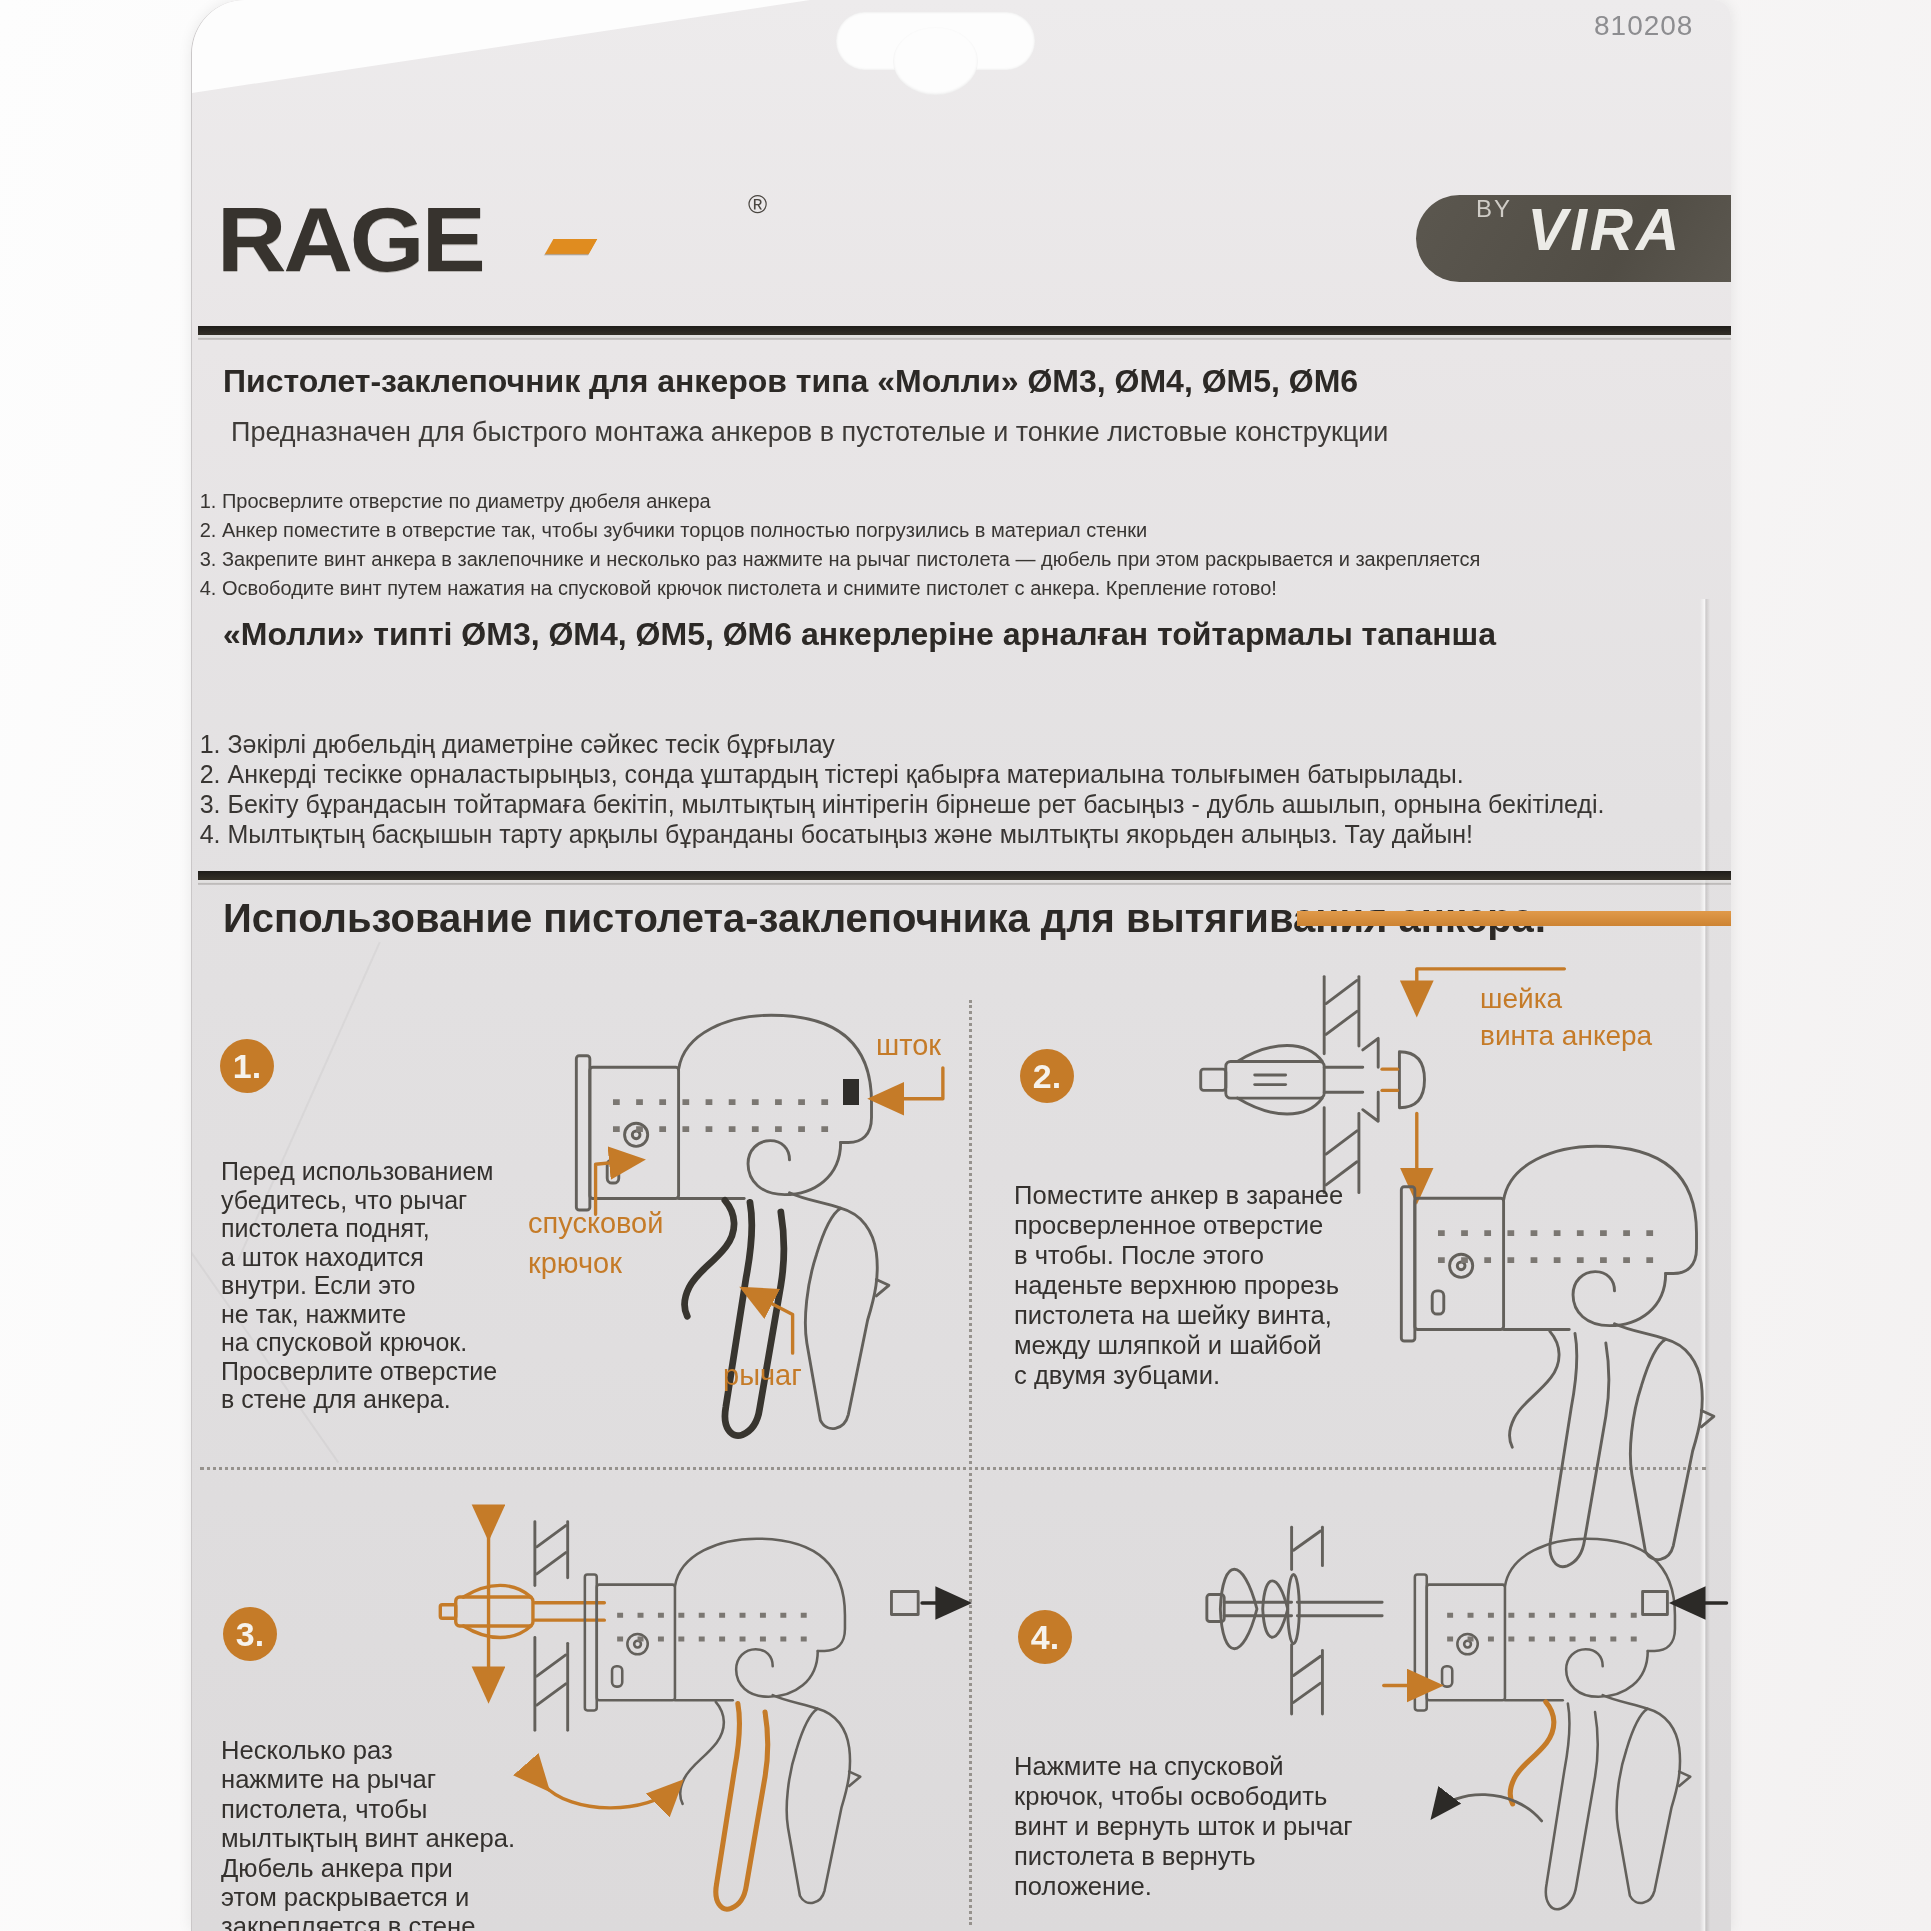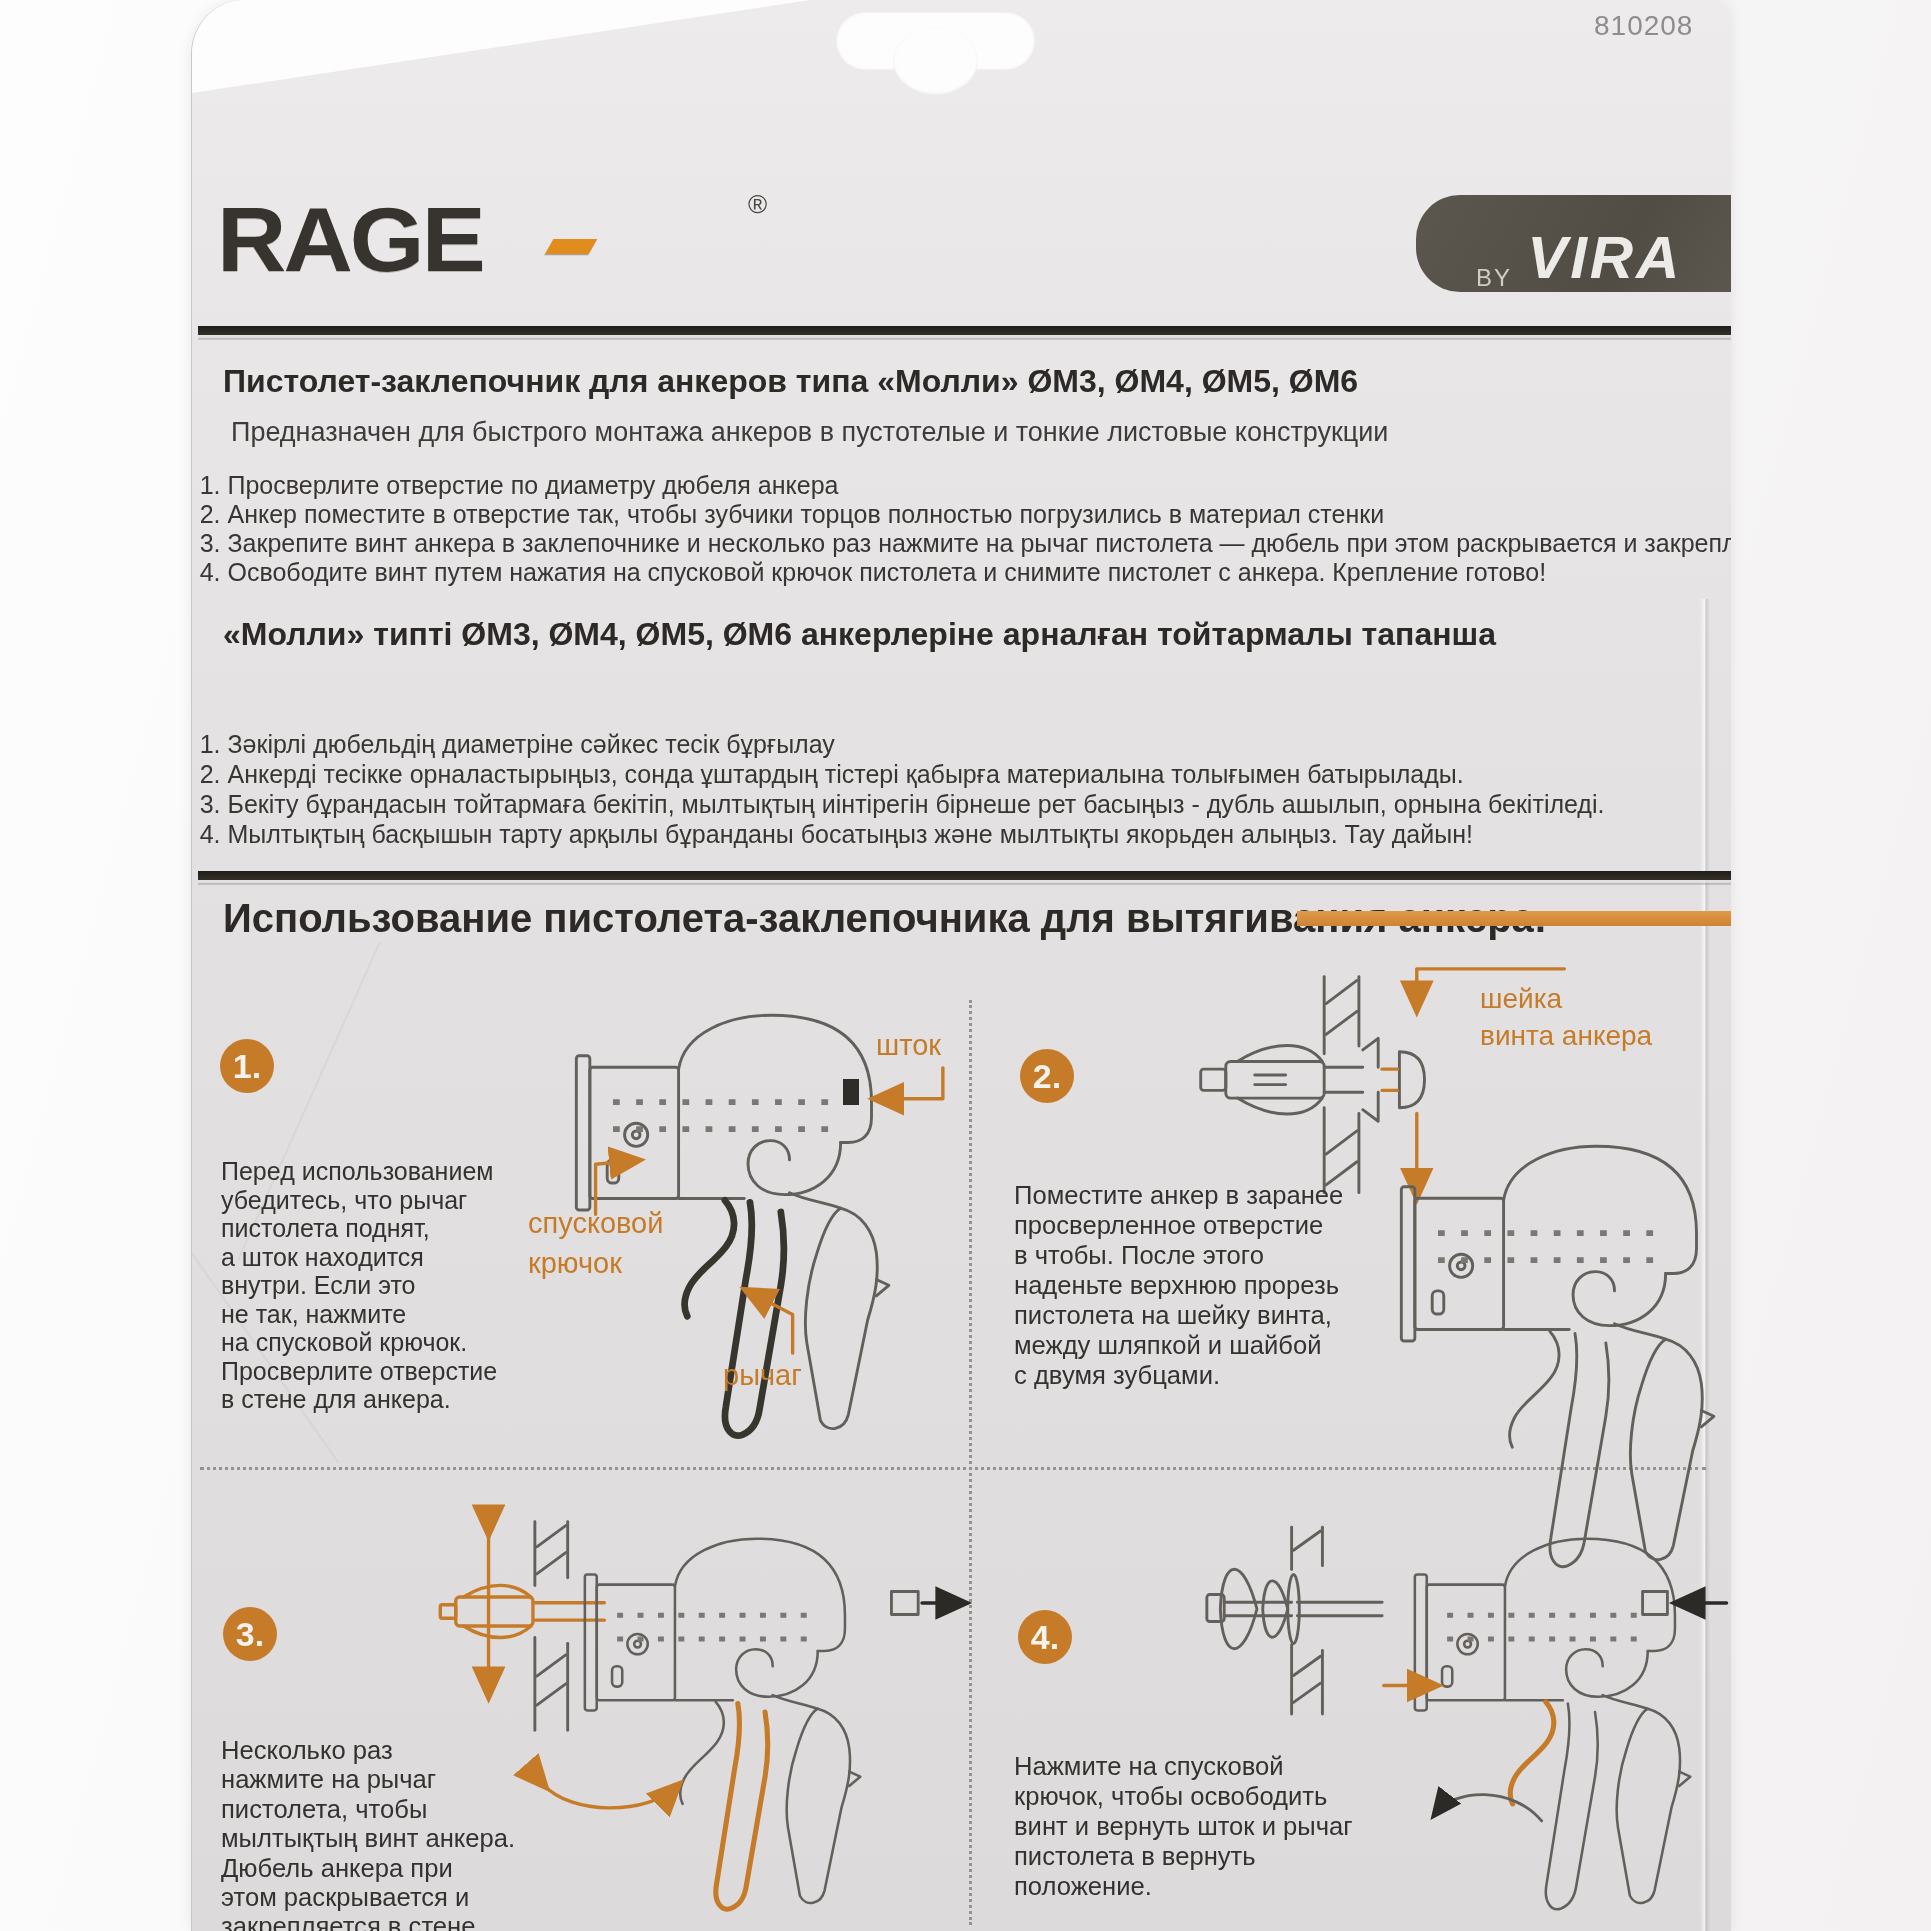--- a/index.html
+++ b/index.html
@@ -16,30 +16,30 @@
   
   .hole-capsule{position:absolute;left:644px;top:11.6px;width:199px;height:58px;border-radius:29px;background:#fdfdfd;box-shadow:inset 0 0 2.9px rgba(0,0,0,.10);}
   .hole-circle{position:absolute;left:701px;top:27px;width:85px;height:68px;border-radius:50%;background:#fdfdfd;box-shadow:inset 0 -1px 2.9px rgba(0,0,0,.08);}
   
   .code{position:absolute;left:1402px;top:10px;font-size:28px;letter-spacing:1px;color:#8d8d90;}
   
   .logo{position:absolute;left:25px;top:185px;color:#37332e;font-weight:bold;font-size:96px;letter-spacing:-2.9px;transform:scaleY(.94);white-space:nowrap;text-shadow:0 1px 0 #b9b6b3;}
   .logo .accent{position:absolute;left:332px;top:54px;width:44px;height:16.4px;background:#e08c1f;transform:skewX(-28deg);box-shadow:0 1px 0 rgba(0,0,0,.35);}
   .reg{position:absolute;left:556px;top:189px;font-size:26px;color:#4a4641;}
   
-  .badge{position:absolute;left:1224px;top:195px;width:348px;height:97px;background:linear-gradient(120deg,#5b574f,#514d45 60%,#5e5a52);border-radius:44px 0 0 44px;display:flex;align-items:flex-end;}
+  .badge{position:absolute;left:1224px;top:195px;width:348px;height:87px;background:linear-gradient(120deg,#5b574f,#514d45 60%,#5e5a52);border-radius:44px 0 0 44px;display:flex;align-items:flex-start;}
   .badge .by{font-size:24px;color:#cfccc6;margin-left:60px;margin-right:15.4px;letter-spacing:1.9px;}
   .badge .vira{font-size:60px;font-weight:bold;font-style:italic;color:#ecebe7;letter-spacing:2.9px;}
   
   .divider{position:absolute;left:5.8px;width:1533px;height:8.7px;background:linear-gradient(180deg,#1f1d1a,#343028);box-shadow:0 2.9px 0 rgba(255,255,255,.55),0 4.8px 0 rgba(120,117,112,.35);}
   
   .ru-title{position:absolute;left:31px;top:363px;font-size:32px;font-weight:bold;color:#2c2926;white-space:nowrap;}
   .ru-sub{position:absolute;left:39px;top:417px;font-size:27px;color:#3e3b38;white-space:nowrap;}
   .list{position:absolute;left:7.7px;color:#383532;white-space:nowrap;}
-  .list-ru{top:471px;font-size:25px;line-height:29px;}
+  .list-ru{top:487px;font-size:20px;line-height:29px;}
   .list-kz{top:729px;font-size:25px;line-height:30px;}
   .kz-title{position:absolute;left:31px;top:616px;font-size:32px;font-weight:bold;color:#2c2926;white-space:nowrap;}
   .kz-sub{position:absolute;left:33px;top:666px;font-size:26.6px;color:#3e3b38;white-space:nowrap;}
   .usage-header{position:absolute;left:31px;top:896px;font-size:40px;font-weight:bold;color:#2c2926;white-space:nowrap;}
   .accent-bar{position:absolute;left:1105px;top:911px;width:434px;height:14.5px;background:linear-gradient(180deg,#e09a4a,#cd8332);}
   
   .vdot{position:absolute;left:777px;top:1000px;height:925px;border-left:3.9px dotted #96928d;}
   .hdot{position:absolute;left:7.7px;top:1467px;width:1506px;border-top:3.9px dotted #96928d;}
   
   .num{position:absolute;width:54px;height:54px;border-radius:50%;background:#c57b28;color:#f6f2ec;font-size:34px;font-weight:bold;display:flex;align-items:center;justify-content:center;}

